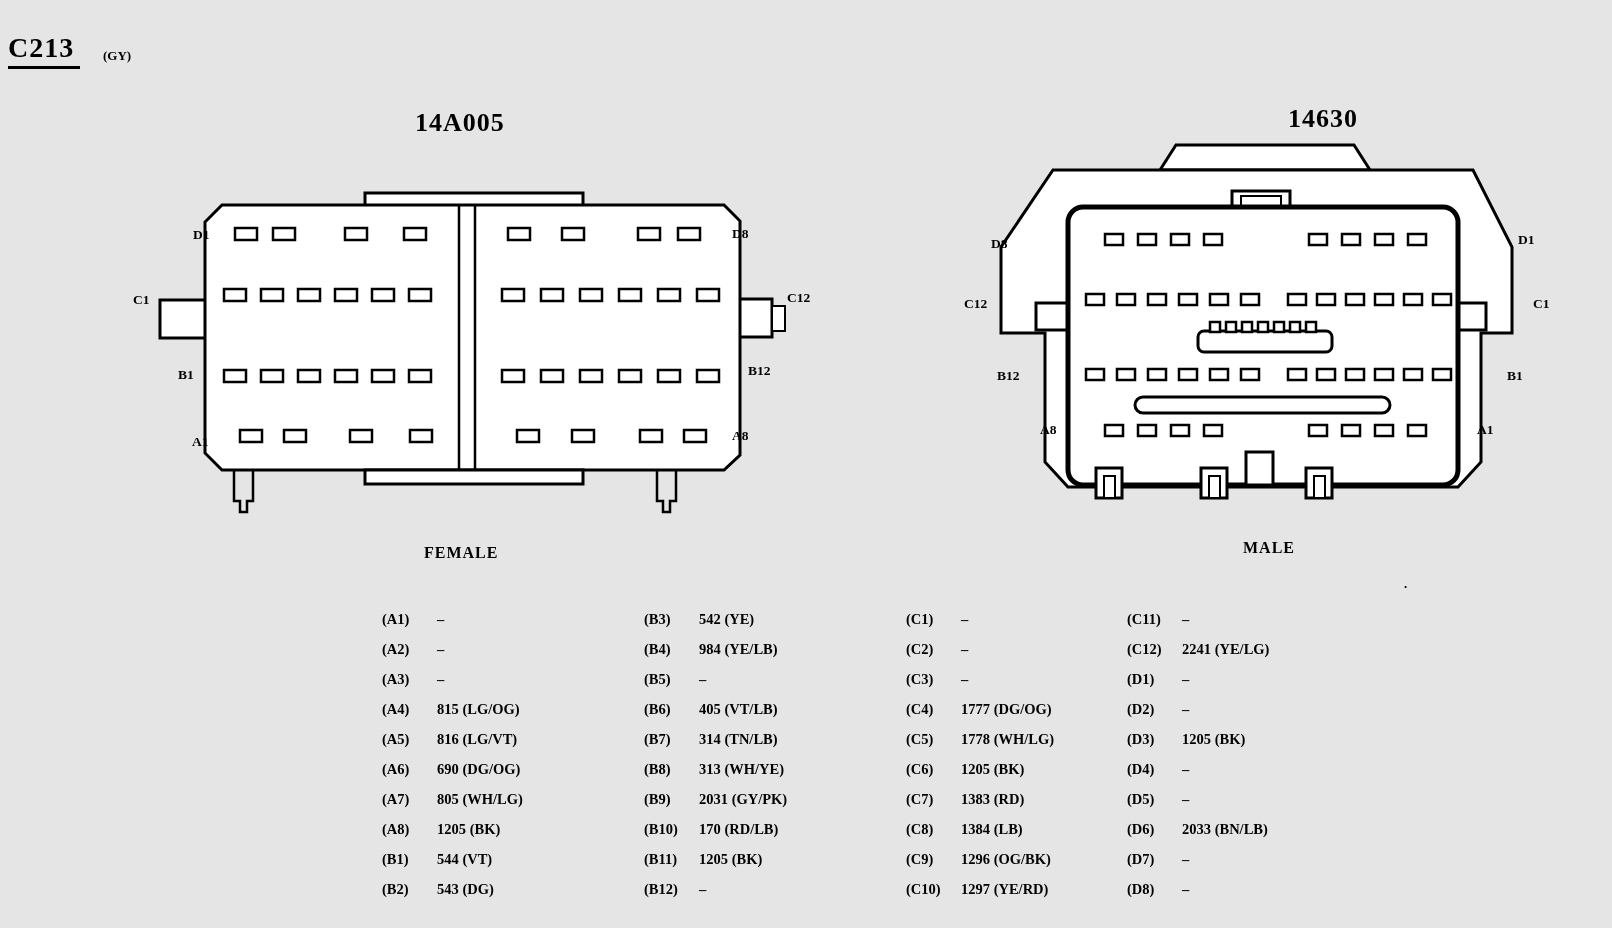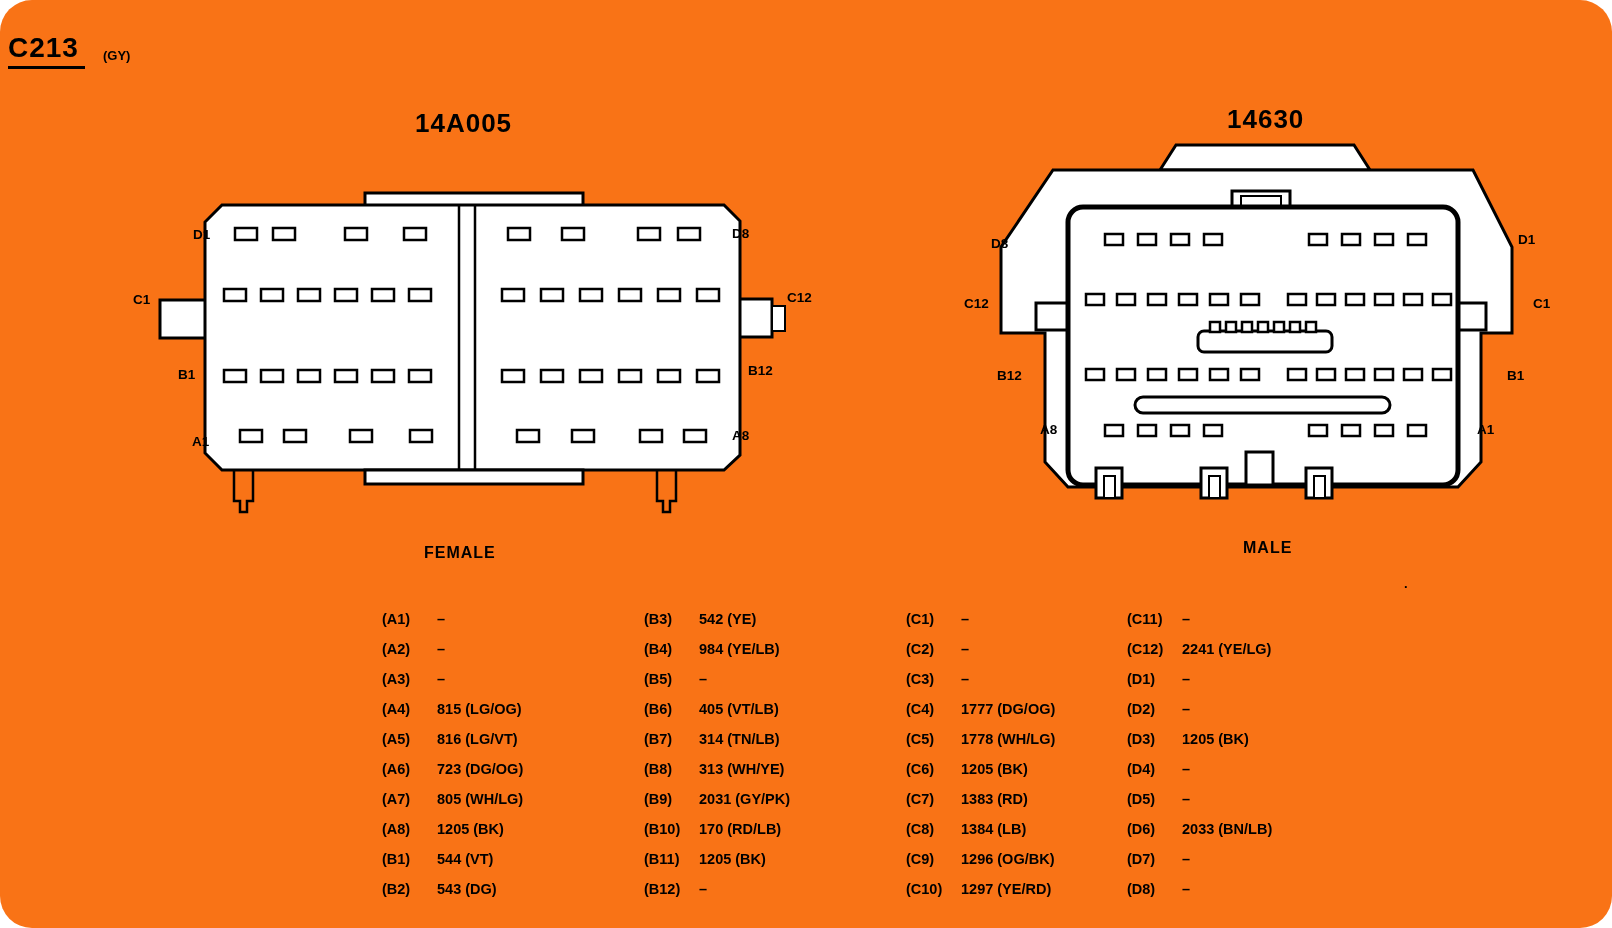--- a/index.html
+++ b/index.html
@@ -1,18 +1,18 @@
 <!DOCTYPE html>
 <html><head>
 <meta charset="utf-8">
 <title>C213 Connector Diagram</title>
 <style>
   html,body{margin:0;padding:0;background:#fff;}
-  .page{position:relative;width:1612px;height:928px;background:#f97316;
-        font-family:Liberation Sans, sans-serif;color:#000;overflow:hidden;border-radius:32px;}
+  .page{position:relative;width:1612px;height:928px;background:#e5e5e5;
+        font-family:Liberation Serif, serif;color:#000;overflow:hidden;}
   .t{position:absolute;font-weight:700;white-space:nowrap;color:#000;}
   #connector-id{font-size:28px;border-bottom:3px solid #000;padding:0 6px 2px 0;letter-spacing:1px;}
   .small{font-size:13px;}
   .part{font-size:26px;letter-spacing:1px;}
   .caption{font-size:16px;letter-spacing:1px;}
   .clabel{font-size:13.5px;}
   .diagram-svg{position:absolute;left:0;top:0;}
   .o3{fill:#fff;stroke:#000;stroke-width:3;}
   .o5{fill:#fff;stroke:#000;stroke-width:5;}
   .thin{fill:#fff;stroke:#000;stroke-width:2;}
@@ -165,21 +165,21 @@
           <rect x="1375" y="425" width="18" height="11"></rect>
           <rect x="1408" y="425" width="18" height="11"></rect>
         </g>
     </g>
   </svg>
 
   <span class="t" id="connector-id" style="left:8px;top:32px">C213</span>
   <span class="t small" style="left:103px;top:48px">(GY)</span>
 
   <span class="t part" style="left:415px;top:108px">14A005</span>
-  <span class="t part" style="left:1227px;top:104px">14630</span>
+  <span class="t part" style="left:1288px;top:104px">14630</span>
   <span class="t caption" style="left:424px;top:544px">FEMALE</span>
   <span class="t caption" style="left:1243px;top:539px">MALE</span>
   <span class="t small" style="left:1404px;top:576px">.</span>
 
   <span class="t clabel" style="left:193px;top:227px">D1</span>
   <span class="t clabel" style="left:732px;top:226px">D8</span>
   <span class="t clabel" style="left:133px;top:292px">C1</span>
   <span class="t clabel" style="left:787px;top:290px">C12</span>
   <span class="t clabel" style="left:178px;top:367px">B1</span>
   <span class="t clabel" style="left:748px;top:363px">B12</span>
@@ -196,21 +196,21 @@
   <span class="t clabel" style="left:1477px;top:422px">A1</span>
 
   <div class="pin-table">
 
     <div class="pin-col" style="left:382px">
       <div class="pin-row"><span class="pid">(A1)</span><span class="pval">–</span></div>
       <div class="pin-row"><span class="pid">(A2)</span><span class="pval">–</span></div>
       <div class="pin-row"><span class="pid">(A3)</span><span class="pval">–</span></div>
       <div class="pin-row"><span class="pid">(A4)</span><span class="pval">815 (LG/OG)</span></div>
       <div class="pin-row"><span class="pid">(A5)</span><span class="pval">816 (LG/VT)</span></div>
-      <div class="pin-row"><span class="pid">(A6)</span><span class="pval">723 (DG/OG)</span></div>
+      <div class="pin-row"><span class="pid">(A6)</span><span class="pval">690 (DG/OG)</span></div>
       <div class="pin-row"><span class="pid">(A7)</span><span class="pval">805 (WH/LG)</span></div>
       <div class="pin-row"><span class="pid">(A8)</span><span class="pval">1205 (BK)</span></div>
       <div class="pin-row"><span class="pid">(B1)</span><span class="pval">544 (VT)</span></div>
       <div class="pin-row"><span class="pid">(B2)</span><span class="pval">543 (DG)</span></div>
     </div>
 
     <div class="pin-col" style="left:644px">
       <div class="pin-row"><span class="pid">(B3)</span><span class="pval">542 (YE)</span></div>
       <div class="pin-row"><span class="pid">(B4)</span><span class="pval">984 (YE/LB)</span></div>
       <div class="pin-row"><span class="pid">(B5)</span><span class="pval">–</span></div>

